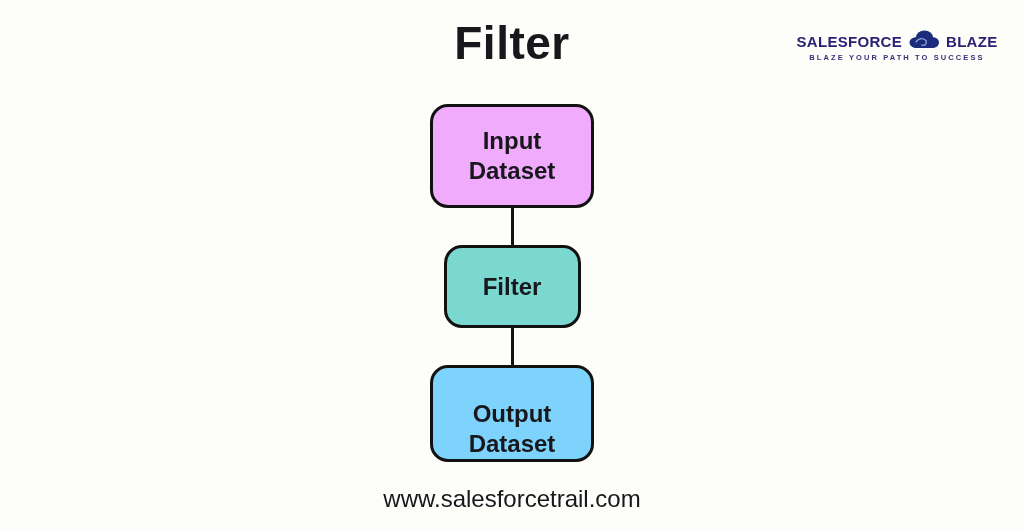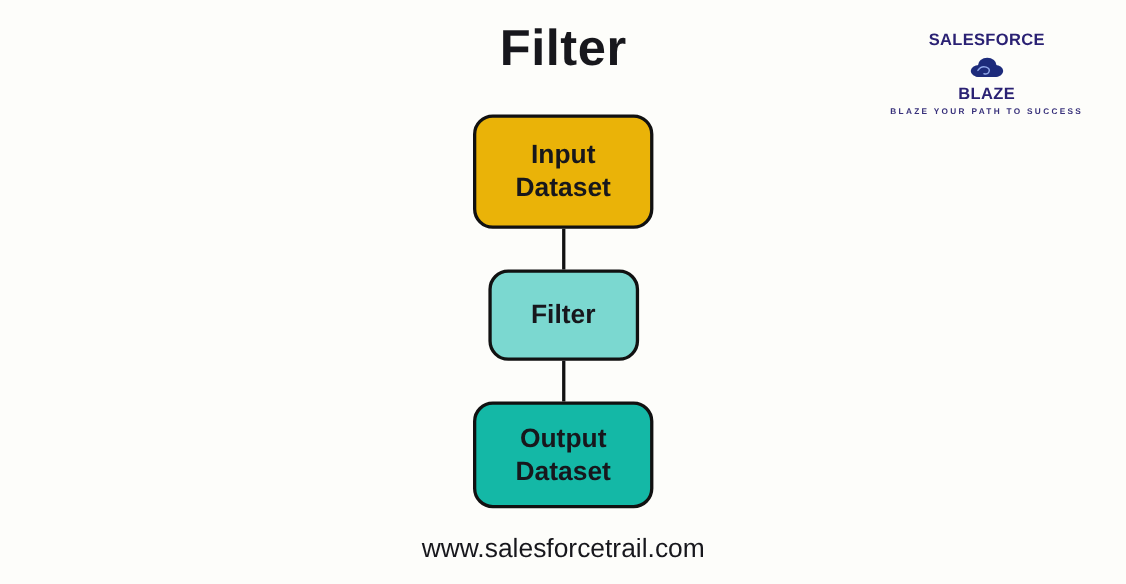--- a/index.html
+++ b/index.html
@@ -32,23 +32,22 @@
     position: absolute;
     top: 28px;
     right: 48px;
     width: 158px;
     display: flex;
     flex-direction: column;
     align-items: center;
   }
   .logo-row {
     display: flex;
-    align-items: center;
+    align-items: flex-end;
     gap: 5px;
-    flex-direction: column;
   }
   .logo-word {
     font-size: 15px;
     font-weight: 800;
     letter-spacing: 0.3px;
     color: #2a2173;
     font-family: "Liberation Sans", sans-serif;
   }
   .logo-cloud { width: 34px; height: 22px; display: block; }
   .logo-tagline {
@@ -121,31 +120,31 @@
       </g>
       <path d="M18 28 q6 -9 15 -6 q8 3 5 9 q-2 5 -9 3" fill="none" stroke="#8fa6e8" stroke-width="2.6" stroke-linecap="round"></path>
     </svg>
     <span class="logo-word">BLAZE</span>
   </div>
   <div class="logo-tagline">BLAZE YOUR PATH TO SUCCESS</div>
 </div>
 
 <div class="diagram">
 
-  <div class="node node-input" style="background-color: #eab308;">
+  <div class="node node-input" style="background-color: #f0abfc;">
     <span class="node-label">Input Dataset</span>
   </div>
 
   <div class="connector" style="background-color: rgb(17, 17, 17);"></div>
 
   <div class="node node-filter" style="background-color: rgb(123, 216, 208);">
     <span class="node-label">Filter</span>
   </div>
 
   <div class="connector" style="background-color: rgb(17, 17, 17);"></div>
 
-  <div class="node node-output" style="background-color: #14b8a6;">
+  <div class="node node-output" style="background-color: #7dd3fc; align-items: flex-end;">
     <span class="node-label">Output Dataset</span>
   </div>
 
 </div>
 
 <div class="footer-url">www.salesforcetrail.com</div>
 
 </body></html>

